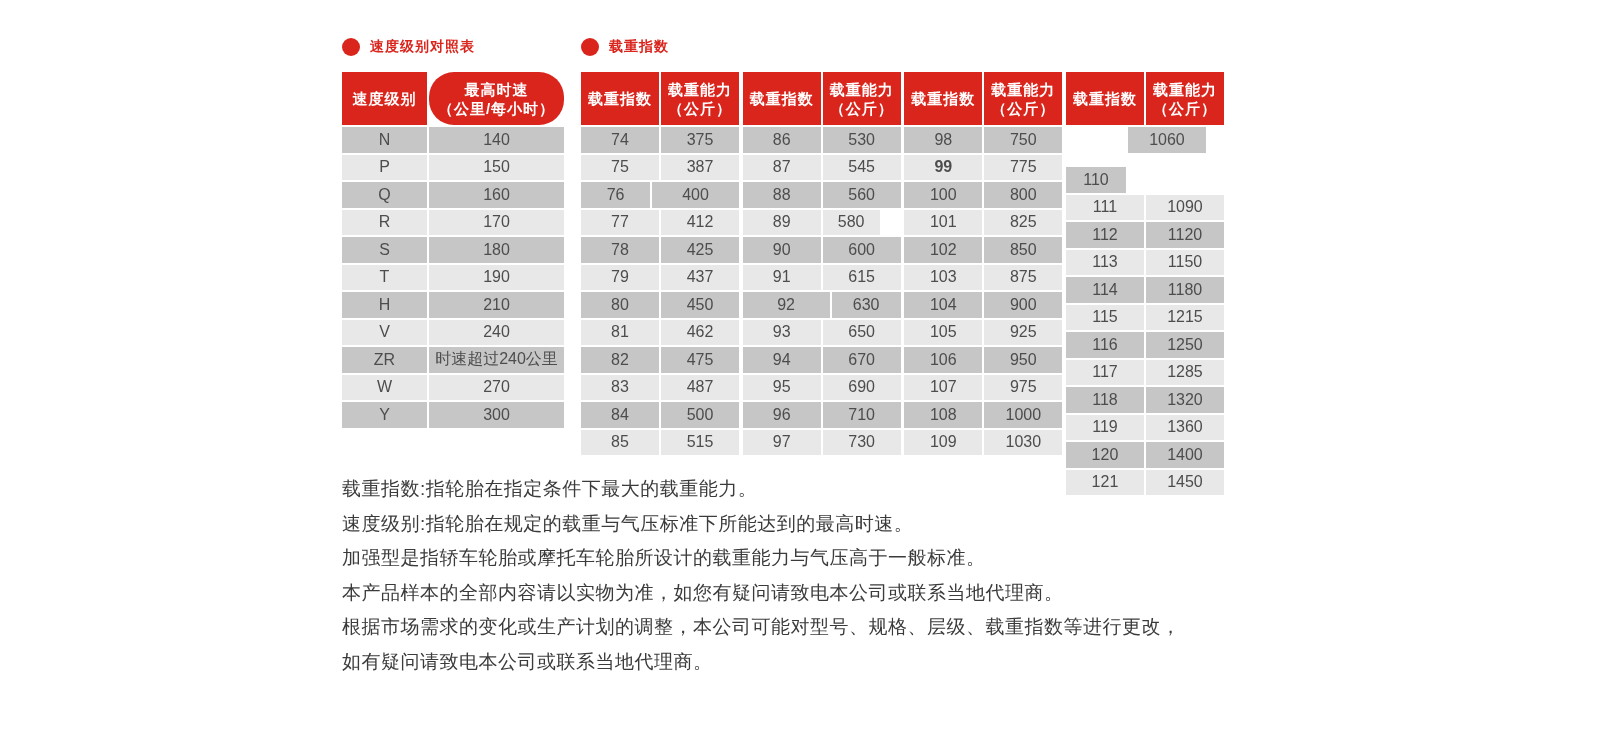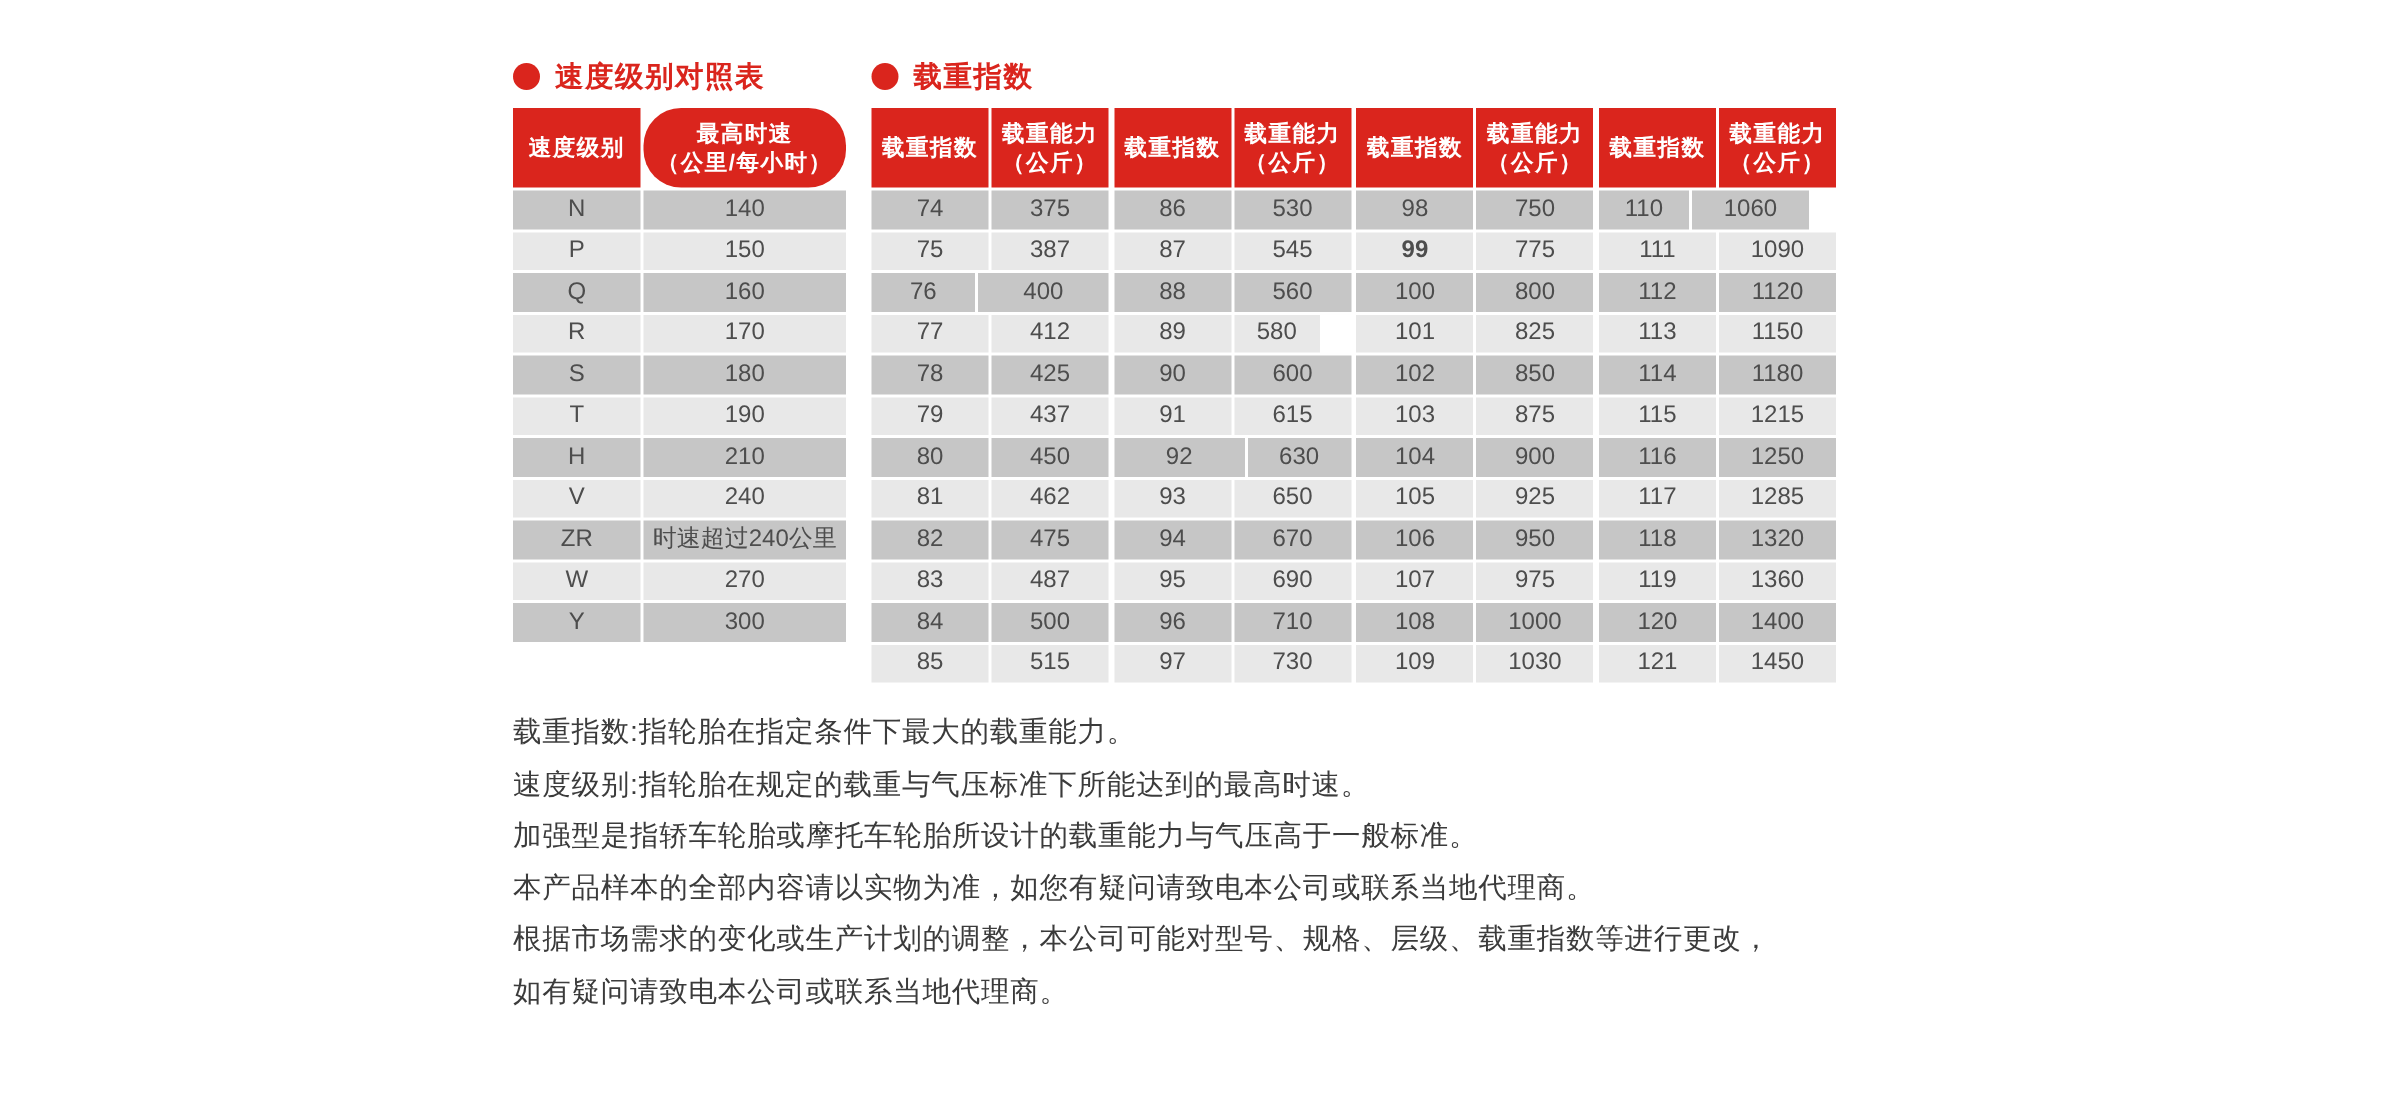--- a/index.html
+++ b/index.html
@@ -1,21 +1,21 @@
 <!DOCTYPE html>
 <html><head>
 <meta charset="utf-8">
 <style>
   html, body { margin: 0; padding: 0; background: #ffffff; }
   body { width: 1600px; height: 734px; font-family: "Liberation Sans", "DejaVu Sans", sans-serif; }
   .canvas { position: relative; width: 1600px; height: 734px; background: #ffffff; overflow: hidden; }
 
   .section-title {
     position: absolute; display: flex; align-items: center; gap: 10px;
-    color: #DA251D; font-weight: bold; font-size: 19px; letter-spacing: 1px;
+    color: #DA251D; font-weight: bold; font-size: 14px; letter-spacing: 1px;
   }
   .dot { width: 18px; height: 18px; border-radius: 50%; background: #DA251D; flex: 0 0 auto; }
 
   .tbl { position: absolute; }
   .thead { display: flex; gap: 2px; }
   .th {
     background: #DA251D; color: #ffffff; font-size: 15px; font-weight: bold;
     height: 53px; display: flex; align-items: center; justify-content: center;
     text-align: center; white-space: pre-line; line-height: 19px; letter-spacing: 1px;
   }
@@ -279,21 +279,21 @@
           <div class="cell" style="width: 78px;">1030</div>
         </div>
       </div>
       <div class="load-grp">
         <div class="thead">
           <div class="th">载重指数</div>
           <div class="th">载重能力
 （公斤）</div>
         </div>
         <div class="row dark">
-          <div class="cell" style="width: 60px;">110</div>
+          <div class="cell" style="width: 60px; margin-top: 40px;">110</div>
           <div class="cell" style="width: 78px;">1060</div>
         </div>
         <div class="row light">
           <div class="cell" style="width: 78px;">111</div>
           <div class="cell" style="width: 78px;">1090</div>
         </div>
         <div class="row dark">
           <div class="cell" style="width: 78px;">112</div>
           <div class="cell" style="width: 78px;">1120</div>
         </div>

